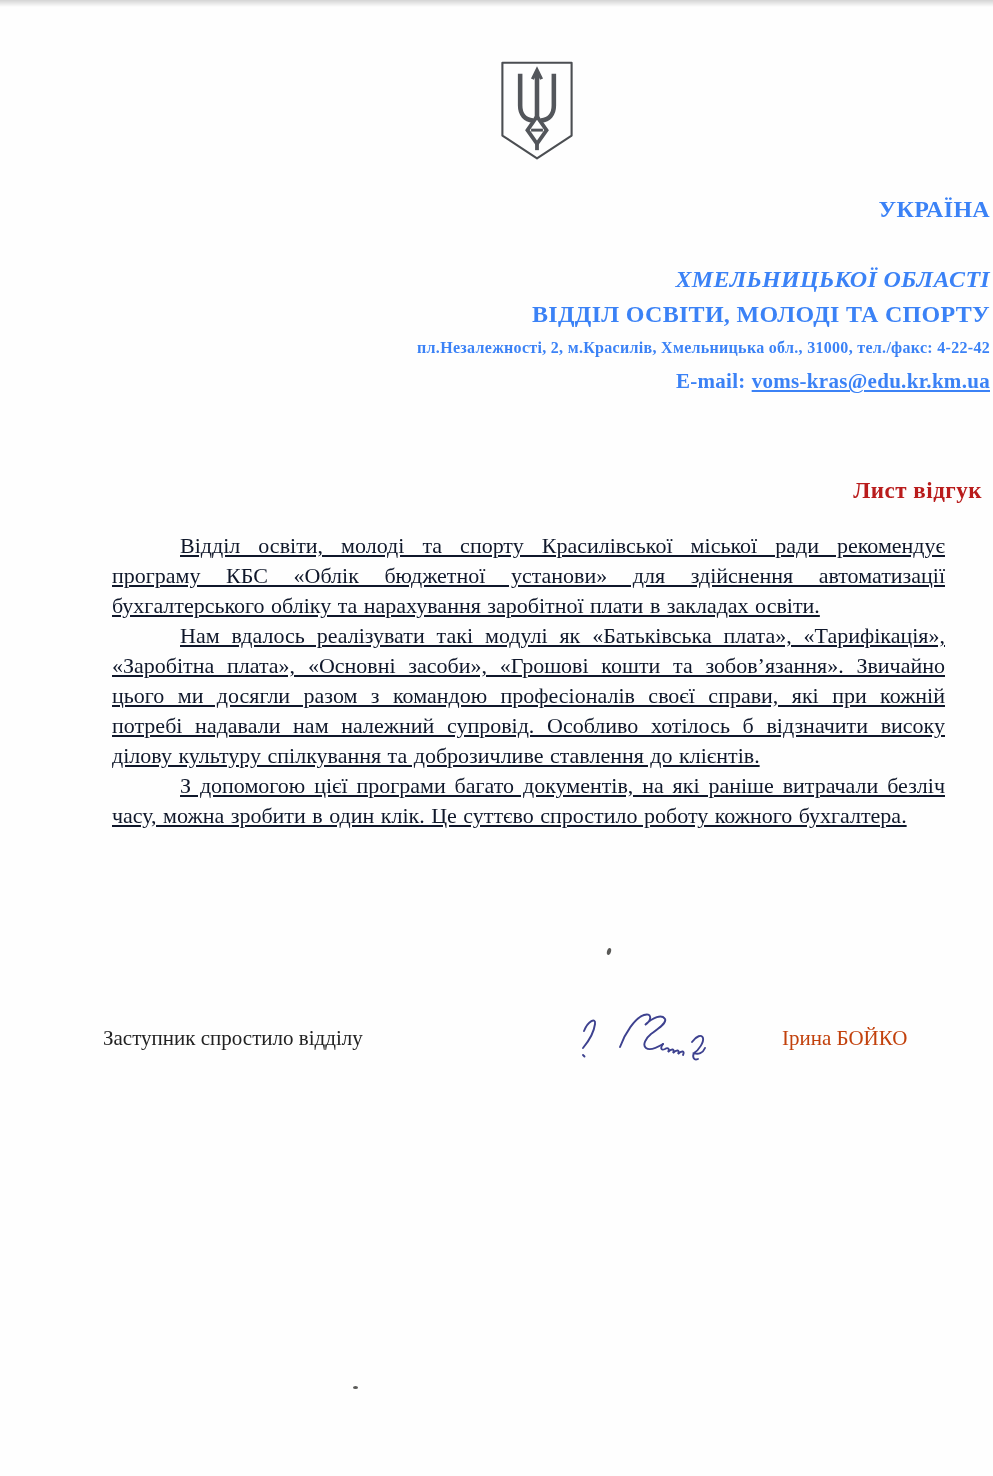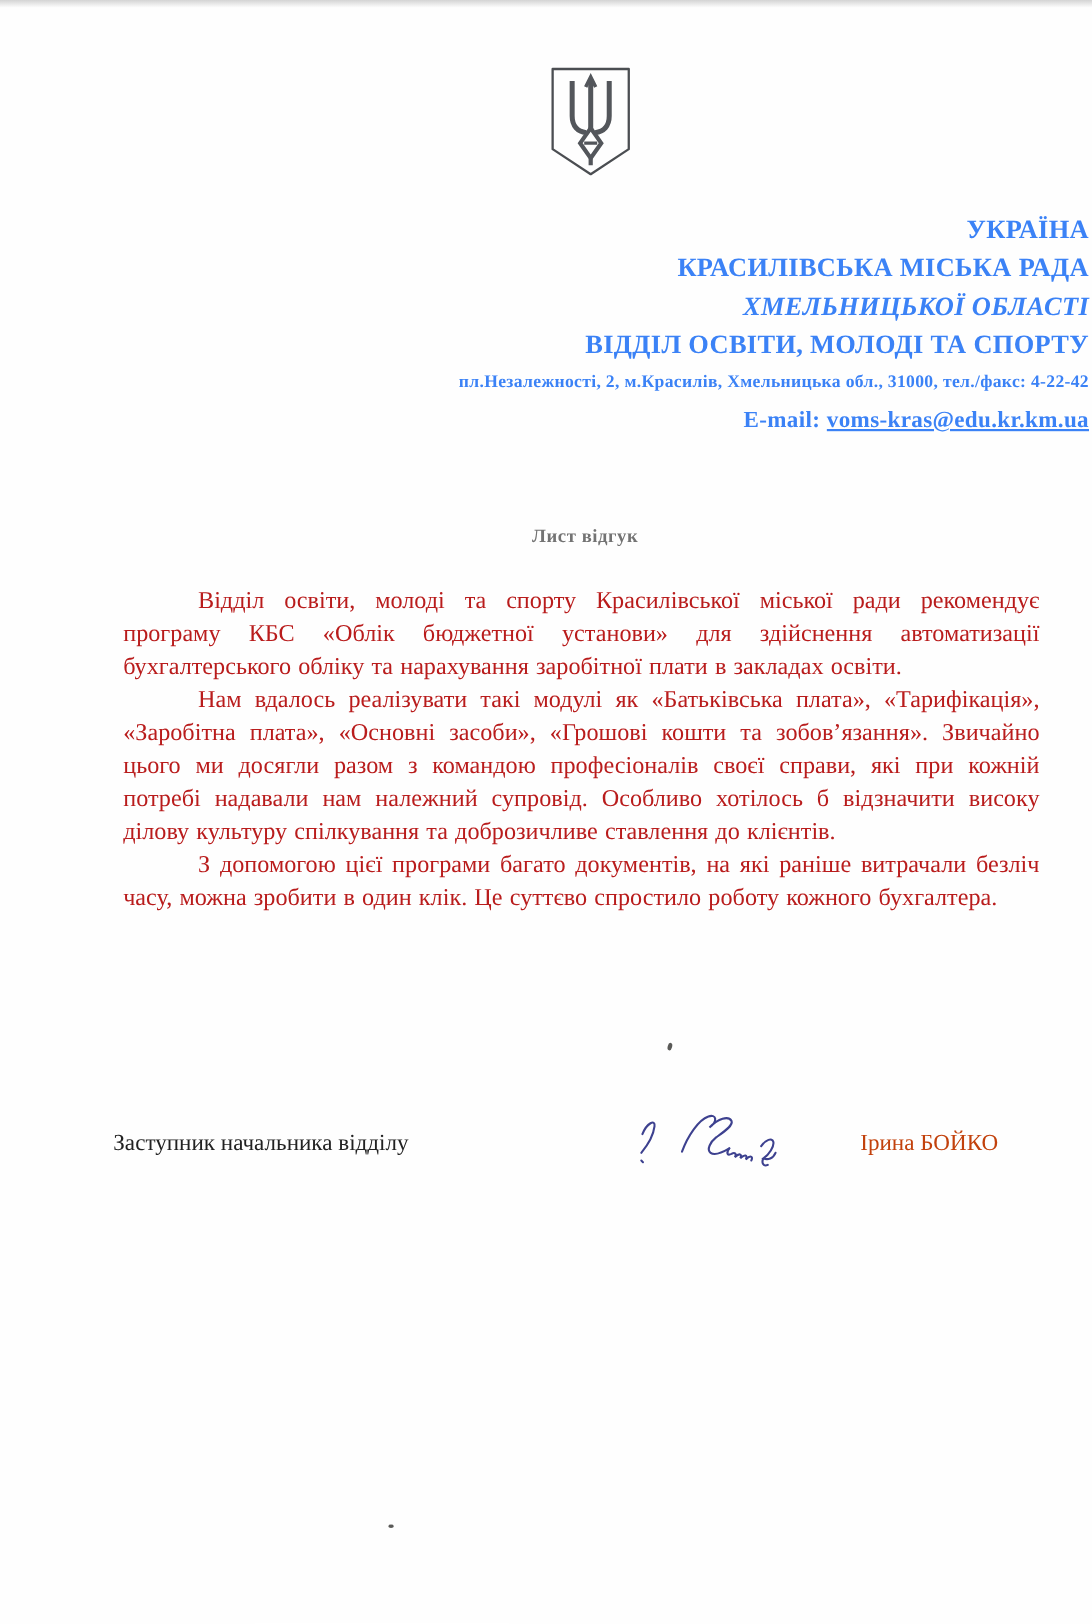--- a/index.html
+++ b/index.html
@@ -43,36 +43,37 @@
   .lh-region     { top: 266px; font-style: italic; }
   .lh-department { top: 301px; }
   .lh-address    { top: 339px; font-size: 16px; }
   .lh-email      { top: 369px; font-size: 21px; }
   .lh-email .email-addr { text-decoration: underline; margin-left: 6px; }
   .letter-title {
     position: absolute;
     top: 478px;
     left: 82px;
     width: 900px;
-    text-align: center;
+    text-align: right;
     font-weight: bold;
-    font-size: 17px;
-    color: #737373;
+    font-size: 23px;
+    color: #b91c1c;
     letter-spacing: 0.5px;
   }
   .letter-body {
     position: absolute;
     top: 531px;
     left: 112px;
     width: 833px;
     font-size: 22px;
     line-height: 30px;
     text-align: justify;
-    color: #b91c1c;
+    color: #0f172a;
     word-spacing: 1px;
+    text-decoration: underline;
   }
   .letter-body p {
     margin: 0;
     text-indent: 68px;
   }
   .sig-row-label {
     position: absolute;
     top: 1026px;
     left: 103px;
     font-size: 21px;
@@ -114,37 +115,36 @@
       <path d="M40 21 L45 11 L50 21" stroke-width="3.6"></path>
       <path d="M26.5 15 V50 C26.5 60 32 65.5 40.5 66.5"></path>
       <path d="M63.5 15 V50 C63.5 60 58 65.5 49.5 66.5"></path>
       <path d="M45 62 L34.5 77 L45 92 L55.5 77 Z" stroke-width="4.2"></path>
       <path d="M38.5 77 H51.5" stroke-width="3.2"></path>
       <path d="M45 92 V99" stroke-width="4.2"></path>
     </g>
   </svg>
 
   <div class="lh-line lh-big lh-country">УКРАЇНА</div>
-  <div class="lh-line lh-big lh-council">КРАСИЛІВСЬКА МІСЬКА РАДА</div>
   <div class="lh-line lh-big lh-region">ХМЕЛЬНИЦЬКОЇ ОБЛАСТІ</div>
   <div class="lh-line lh-big lh-department">ВІДДІЛ ОСВІТИ, МОЛОДІ ТА СПОРТУ</div>
   <div class="lh-line lh-address">пл.Незалежності, 2, м.Красилів, Хмельницька обл., 31000, тел./факс: 4-22-42</div>
   <div class="lh-line lh-email">
     <span>E-mail:</span><span class="email-addr">voms-kras@edu.kr.km.ua</span>
   </div>
 
   <div class="letter-title">Лист відгук</div>
 
   <div class="letter-body">
     <p>Відділ освіти, молоді та спорту Красилівської міської ради рекомендує програму КБС «Облік бюджетної установи»  для здійснення автоматизації бухгалтерського обліку та нарахування заробітної плати  в закладах освіти.</p>
     <p>Нам вдалось реалізувати такі модулі як «Батьківська плата», «Тарифікація», «Заробітна плата», «Основні засоби», «Грошові кошти та зобов’язання».  Звичайно цього ми досягли разом з командою професіоналів своєї справи, які при кожній потребі надавали нам належний супровід. Особливо хотілось б відзначити високу ділову культуру спілкування та доброзичливе ставлення до клієнтів.</p>
     <p>З допомогою цієї програми багато документів, на які раніше витрачали безліч часу, можна зробити в один клік. Це суттєво спростило роботу кожного бухгалтера.</p>
   </div>
 
-  <div class="sig-row-label">Заступник начальника відділу</div>
+  <div class="sig-row-label">Заступник спростило відділу</div>
 
   <svg class="sig-scribble" width="155" height="70" viewBox="0 0 155 70" fill="none">
     <g stroke-width="1.9" stroke-linecap="round" fill="none" stroke="#3d418f">
       <path d="M21 26 C25 16 33 12 32 19 C31 27 25 37 20 43"></path>
       <path d="M20 50 L21.5 51.5"></path>
       <path d="M57 42 C62 28 72 13 81 10 C88 7.5 90 14 82 20 C90 12 99 9 102 14 C104 18 95 24 88 29 C83 33 79 40 83 43 C87 46 95 42 100 39"></path>
       <path d="M100 39 C97 43 98 46 102 44 C105 42 107 44 105 47 C109 43 112 44 110 48 C114 44 117 45 115 49 C119 45 122 46 120 50"></path>
       <path d="M129 37 C133 31 139 29 140 33 C141 37 136 45 131 48 C135 50 140 48 142 43 M131 48 C129 52 131 56 135 54"></path>
     </g>
   </svg>

